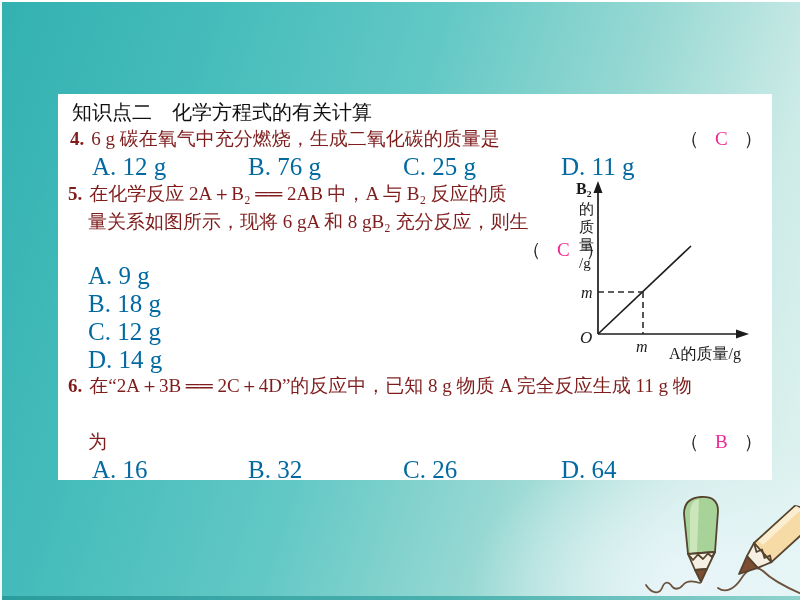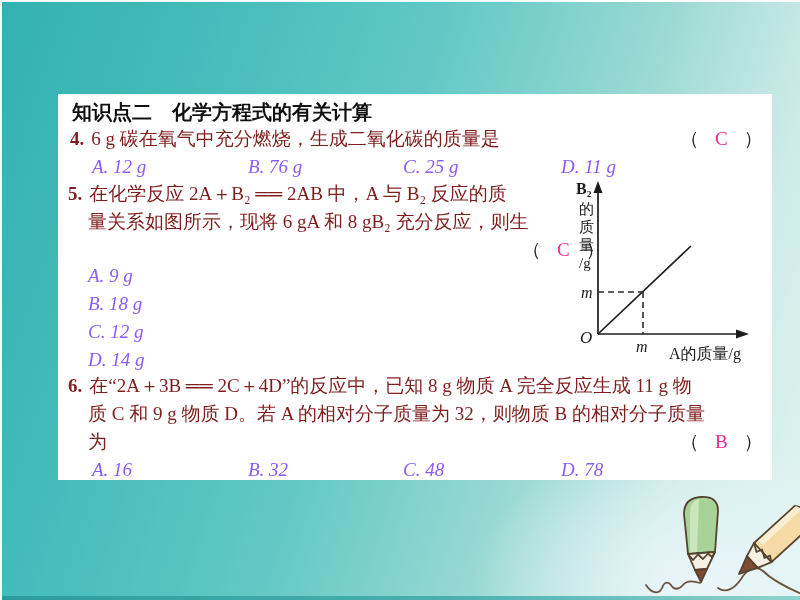--- a/index.html
+++ b/index.html
@@ -19,31 +19,31 @@
     position:absolute;left:0;right:0;bottom:0;height:4px;
     background:linear-gradient(to right,#2b9c9c 0%, #49b0ae 55%, #8fd2cd 100%);
   }
   .panel{
     position:absolute;left:56px;top:92px;width:714px;height:386px;
     background:#ffffff;
   }
   .title{
     position:absolute;left:14px;top:5px;
     font-family:"Liberation Sans","DejaVu Sans",sans-serif;
-    font-weight:bold;font-size:20px;color:#101010;
+    font-weight:normal;font-size:20px;color:#101010;
     white-space:nowrap;
   }
   .line{
     position:absolute;white-space:nowrap;
     font-size:19px;line-height:24px;color:#7f1d1d;
   }
   .qnum{font-weight:bold;margin-right:7px;}
   .opt{
     position:absolute;white-space:nowrap;
-    font-size:19px;line-height:24px;color:#8b5cf6;font-style:italic;
+    font-size:25px;line-height:24px;color:#0369a1;
   }
   .bracket{
     position:absolute;display:flex;gap:16px;
     font-size:19px;line-height:24px;color:#2a2a2a;
   }
   .bracket .ans{color:#ee2a92;font-weight:500;}
   .graph{position:absolute;left:513px;top:84px;width:202px;height:188px;overflow:visible;}
   .graph text{
     font-family:"Liberation Serif","DejaVu Serif",serif;
     fill:#1a1a1a;
@@ -103,31 +103,30 @@
       <text x="8" y="90" font-size="15">/g</text>
       <text x="10" y="120" font-size="16" font-style="italic">m</text>
       <text x="9" y="165" font-size="17" font-style="italic">O</text>
       <text x="65" y="174" font-size="16" font-style="italic">m</text>
       <text x="98" y="181" font-size="16">A的质量/g</text>
     </svg>
 
     <div class="line" style="left:10px;top:280px">
       <span class="qnum">6.</span><span>在“2A＋3B ══ 2C＋4D”的反应中，已知 8 g 物质 A 完全反应生成 11 g 物</span>
     </div>
-    <div class="line" style="left:30px;top:308px">质 C 和 9 g 物质 D。若 A 的相对分子质量为 32，则物质 B 的相对分子质量</div>
     <div class="line" style="left:30px;top:336px">为</div>
     <div class="bracket" style="left:622px;top:336px">
       <span>（</span>
         <span class="ans">B</span>
         <span>）</span>
     </div>
     <div class="opt" style="left:34px;top:364px">A. 16</div>
     <div class="opt" style="left:190px;top:364px">B. 32</div>
-    <div class="opt" style="left:345px;top:364px">C. 48</div>
-    <div class="opt" style="left:503px;top:364px">D. 78</div>
+    <div class="opt" style="left:345px;top:364px">C. 26</div>
+    <div class="opt" style="left:503px;top:364px">D. 64</div>
 
   </div>
 
   <svg class="pencils" viewBox="0 0 200 130">
     <g fill="none" stroke="#6b523c" stroke-width="1.8" stroke-linecap="round">
       <path d="M44,113 C49,121 57,123 60,116 C62,110 66,109 69,113 C72,118 77,118 81,113 C85,108 92,109 98,111"></path>
       <path d="M116,116 C124,122 133,116 139,107 C145,97 154,93 161,99 C168,106 181,114 200,122"></path>
     </g>
     <g stroke="#55432e" stroke-width="1.8" stroke-linejoin="round">
       <path d="M82,42 Q82,26 99,25 Q116,24 116,39 L113,80 L86,82 Z" fill="#a7d399"></path>

